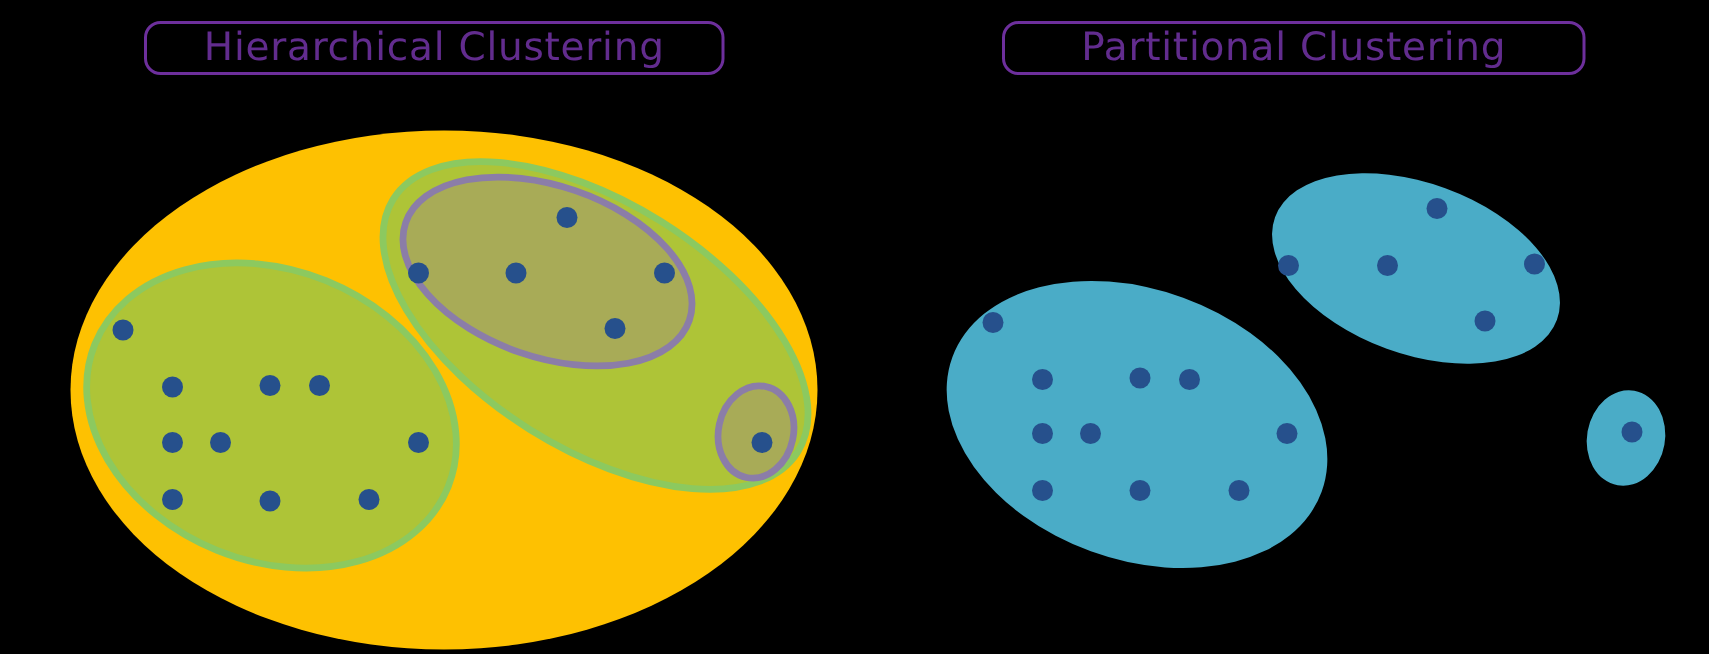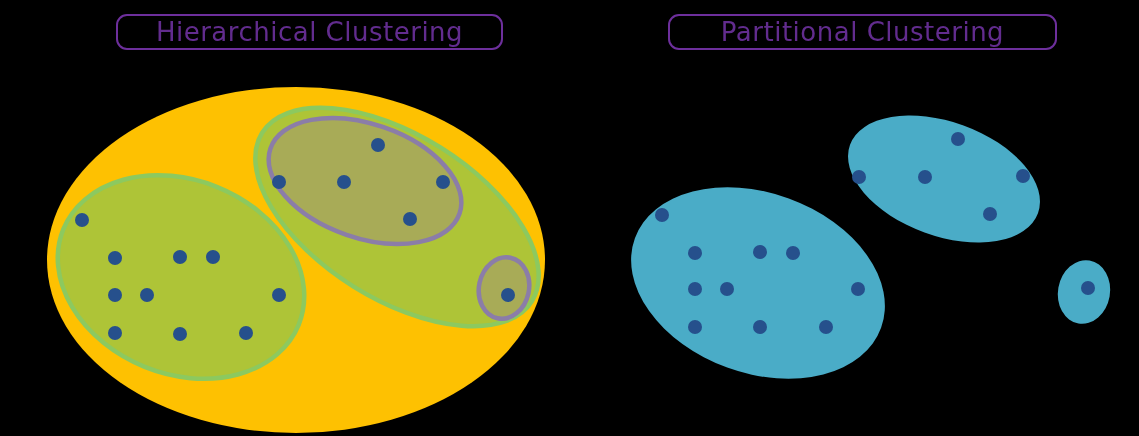--- a/index.html
+++ b/index.html
@@ -34,21 +34,21 @@
     border-radius: 11px;
     color: var(--title-text, #622c8e);
     display: flex;
     align-items: center;
     justify-content: center;
     font-size: 26px;
     line-height: 1;
     white-space: nowrap;
     letter-spacing: 0.5px;
   }
-  .title-box.left  { left: 116px; width: 387px; }
+  .title-box.left  { left: 96px; width: 387px; }
   .title-box.right { left: 668px; width: 389px; }
 </style>
 </head>
 <body>
 
 <div class="stage">
 
   <svg class="diagram" width="1139" height="436" viewBox="0 0 1139 436" xmlns="http://www.w3.org/2000/svg">
     <g id="left-diagram">
         <ellipse cx="296" cy="260" rx="249" ry="173" fill="#fec101"></ellipse>

